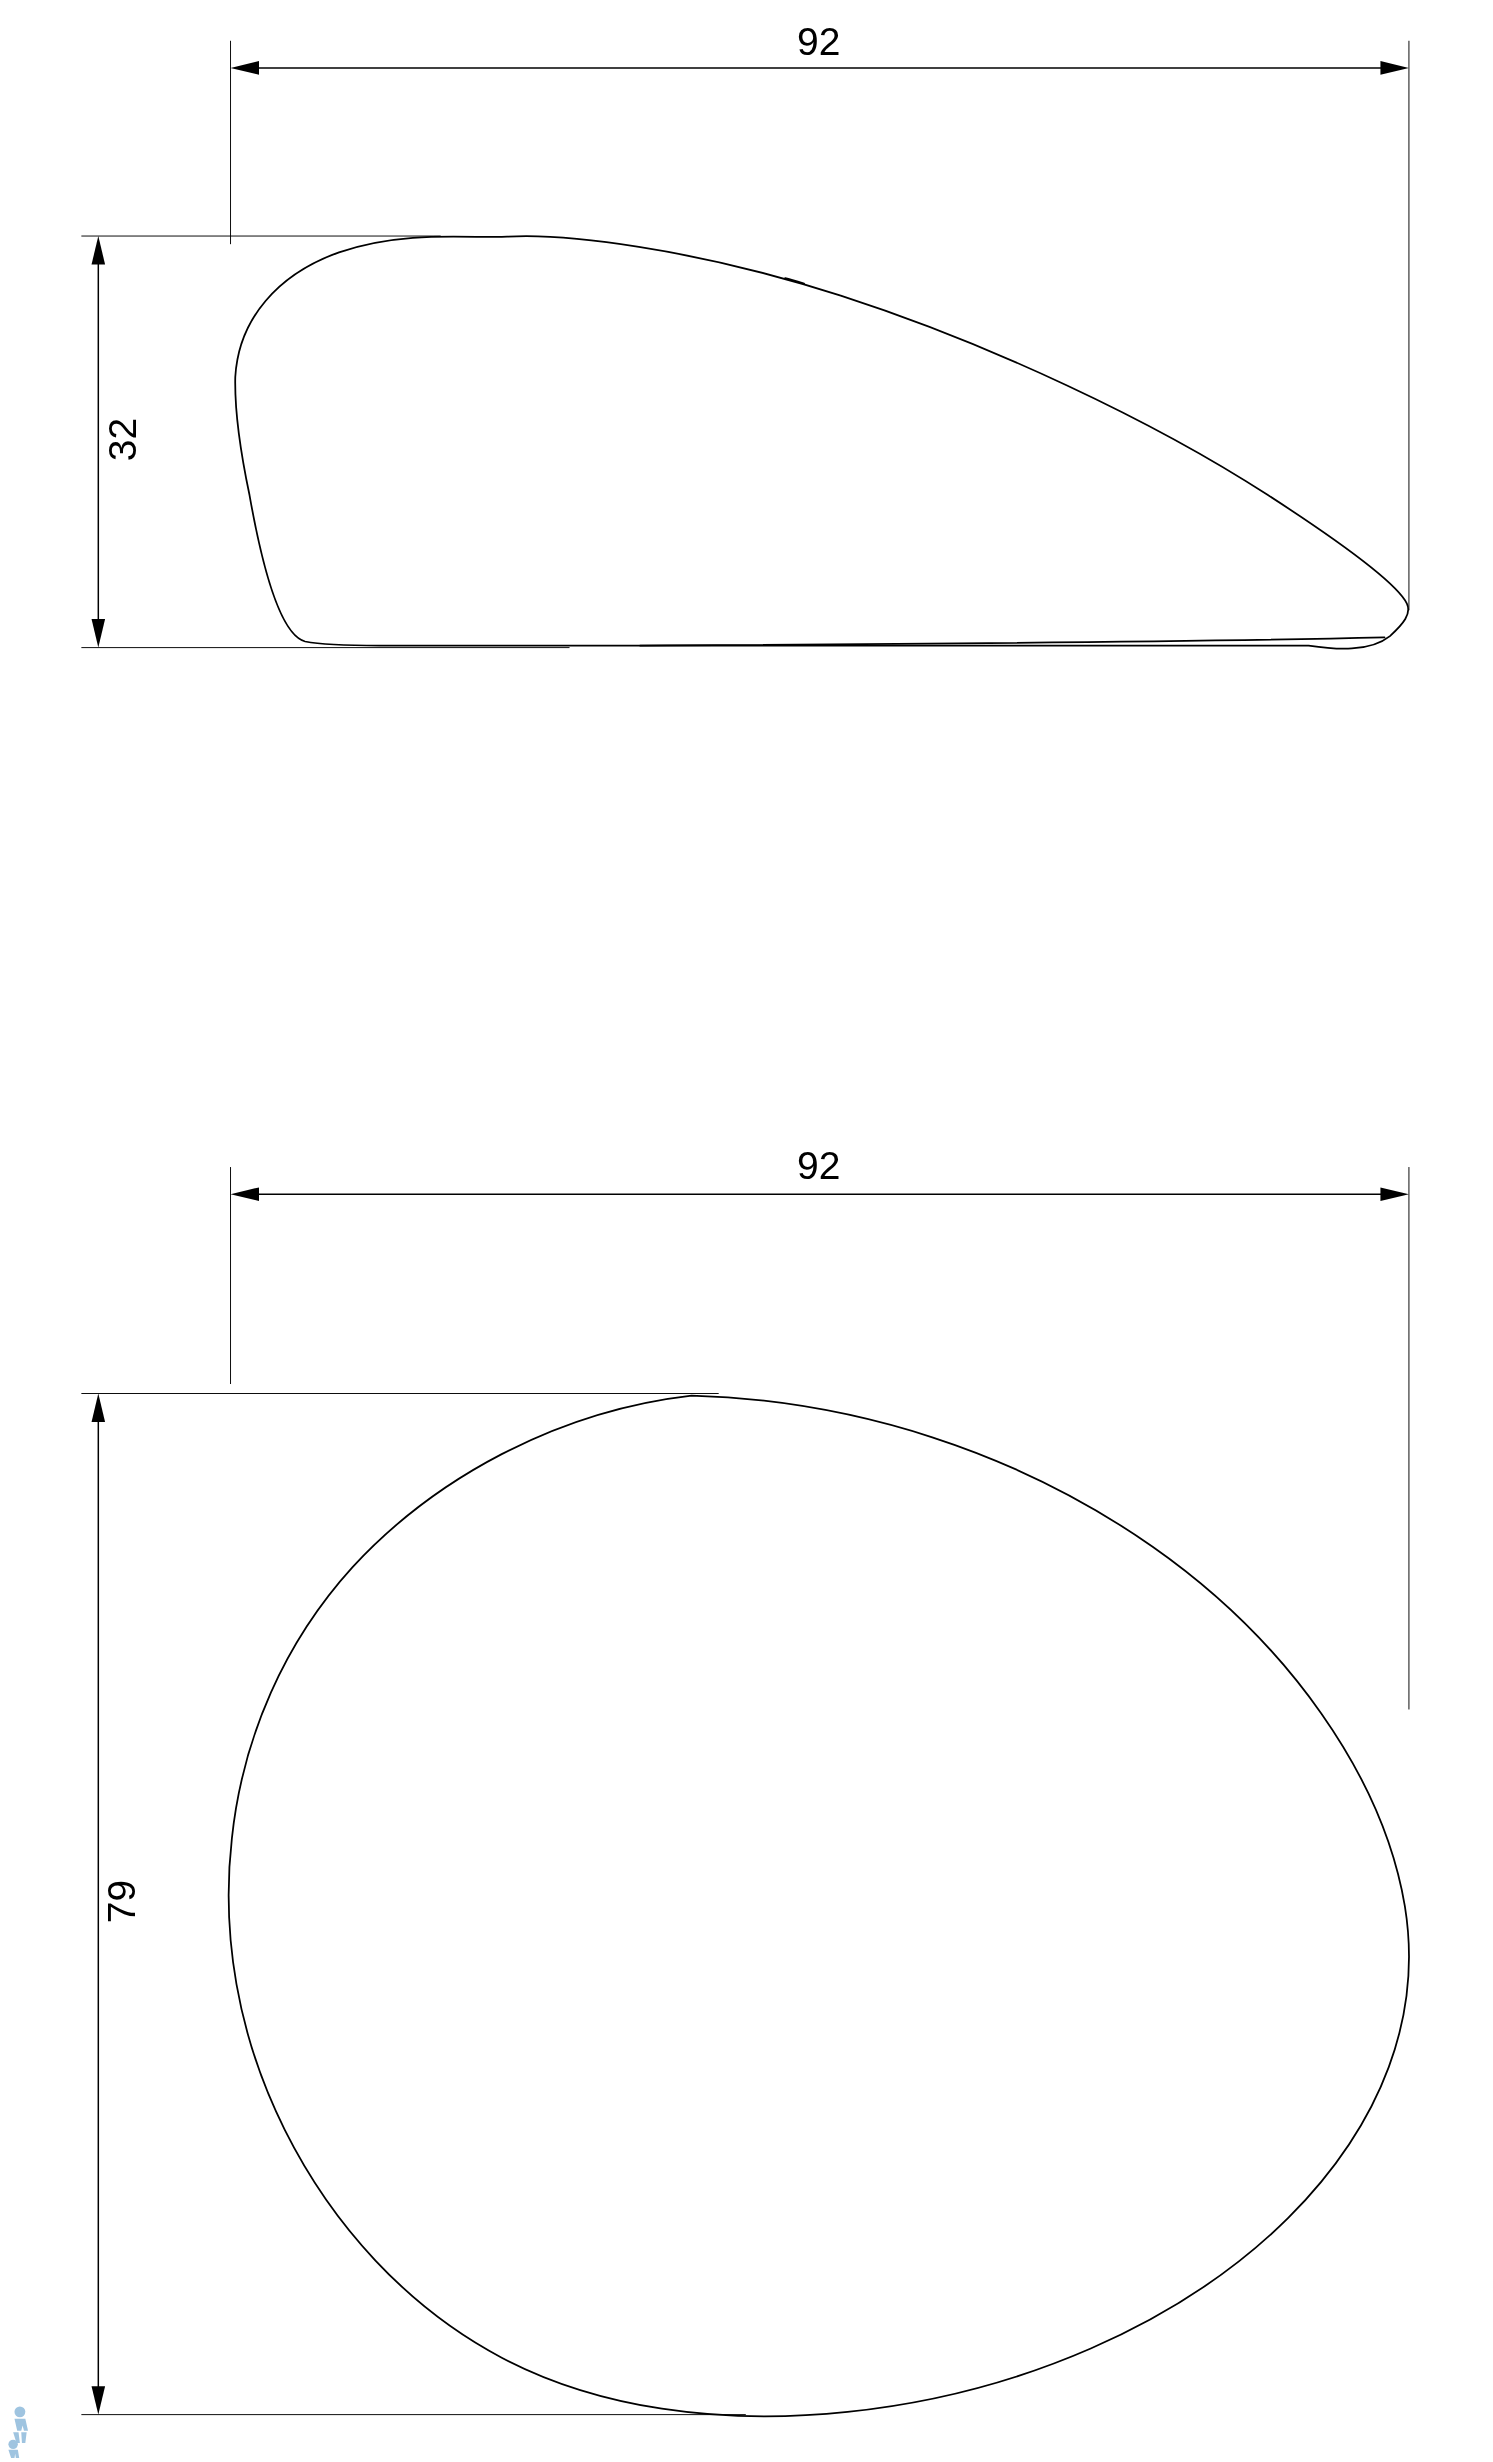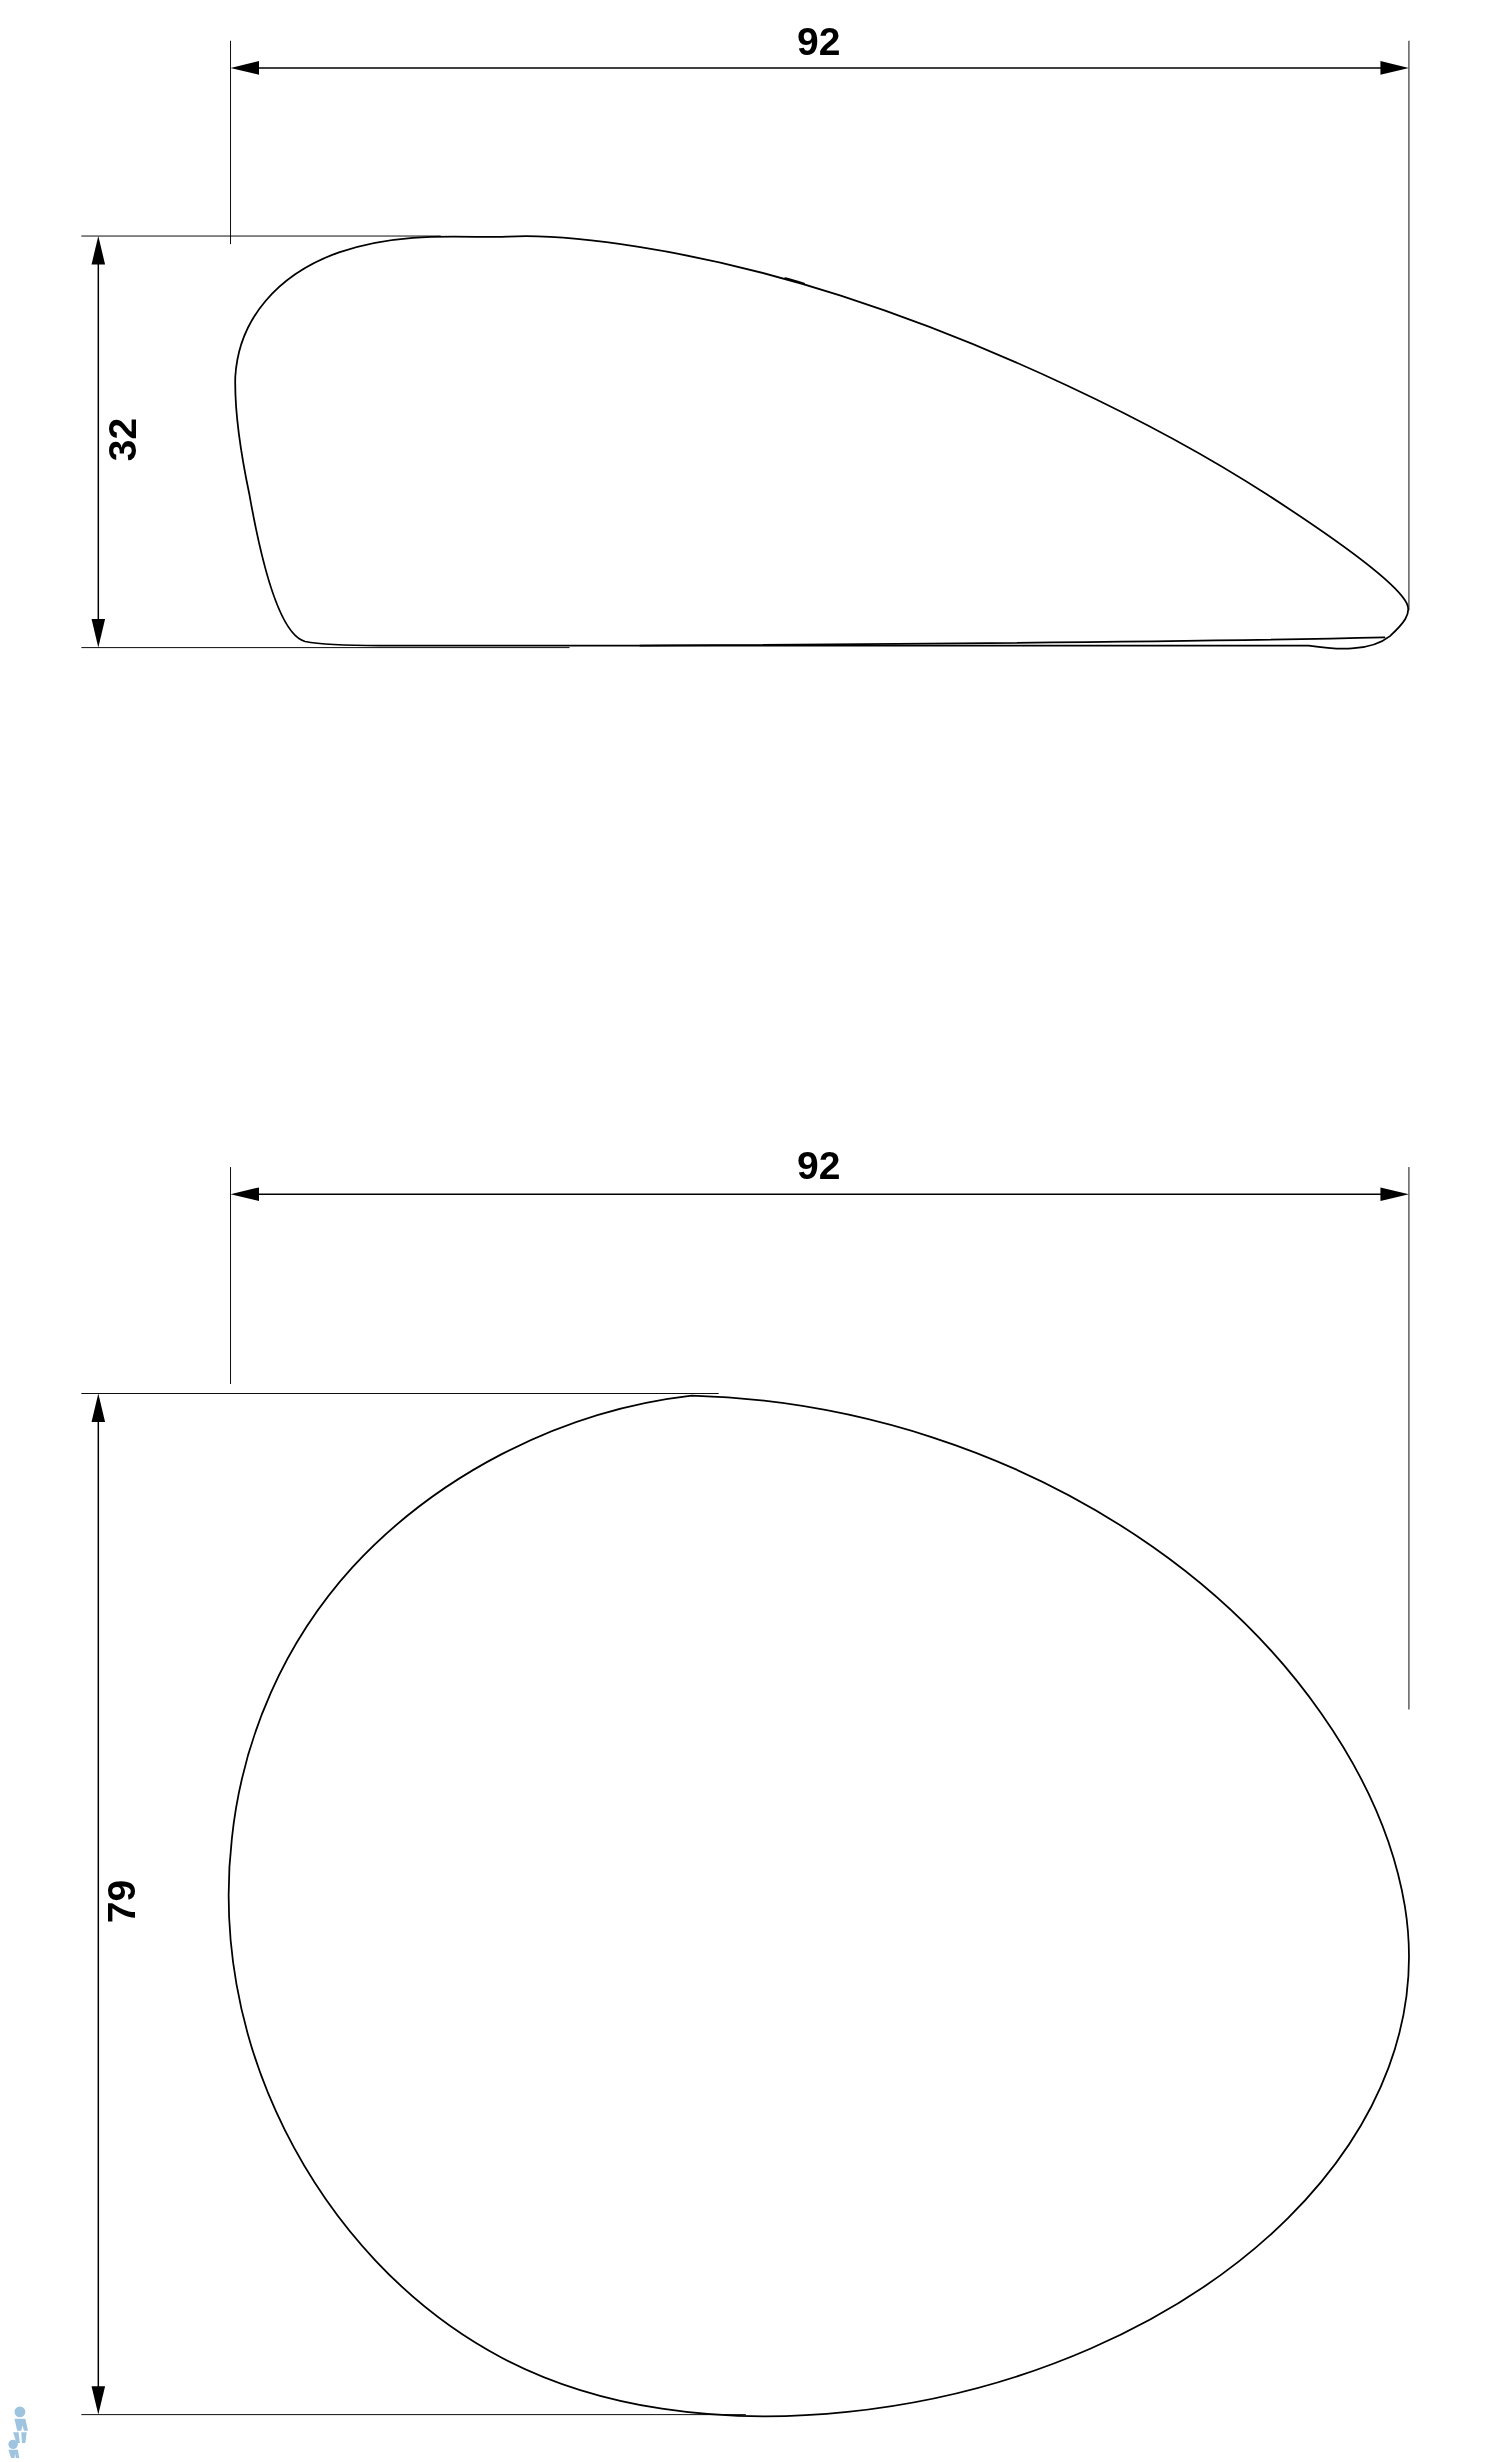--- a/index.html
+++ b/index.html
@@ -12,21 +12,20 @@
   }
   #sheet {
     position: relative;
     width: 1493px;
     height: 2462px;
     background: #ffffff;
     overflow: hidden;
   }
   .view {
     position: absolute;
-    font-weight: bold;
   }
   .dim-text {
     position: absolute;
     color: #000000;
     font-family: "Liberation Sans", sans-serif;
     font-size: 39px;
     line-height: 1;
     white-space: nowrap;
   }
   .dim-text.vertical {

